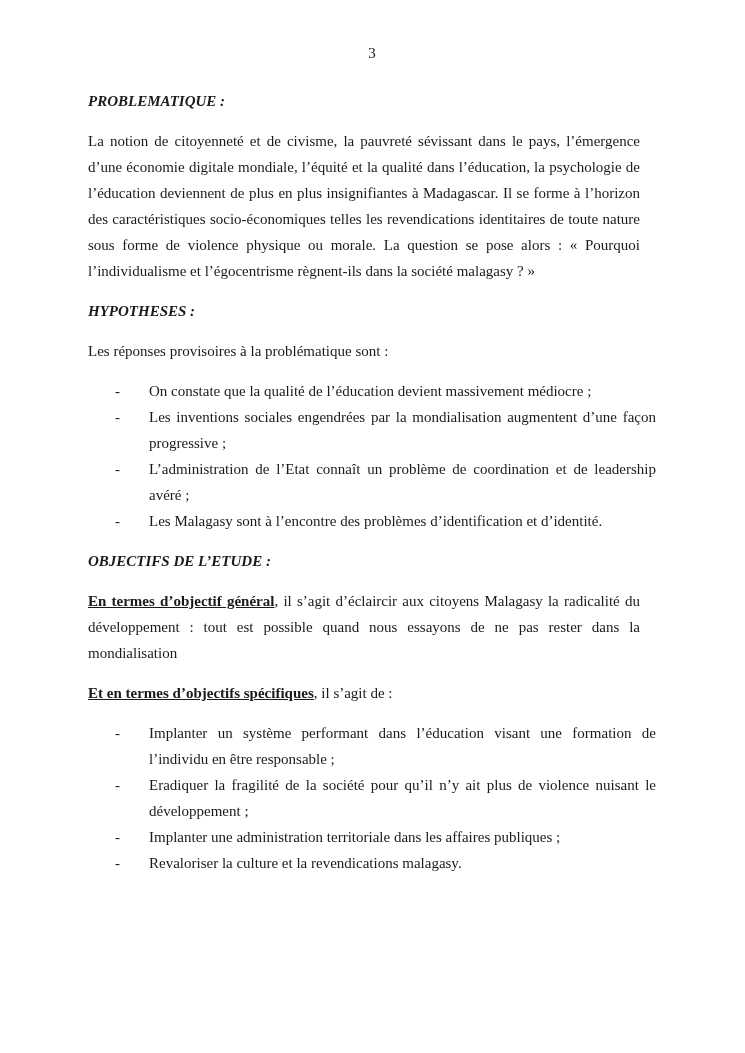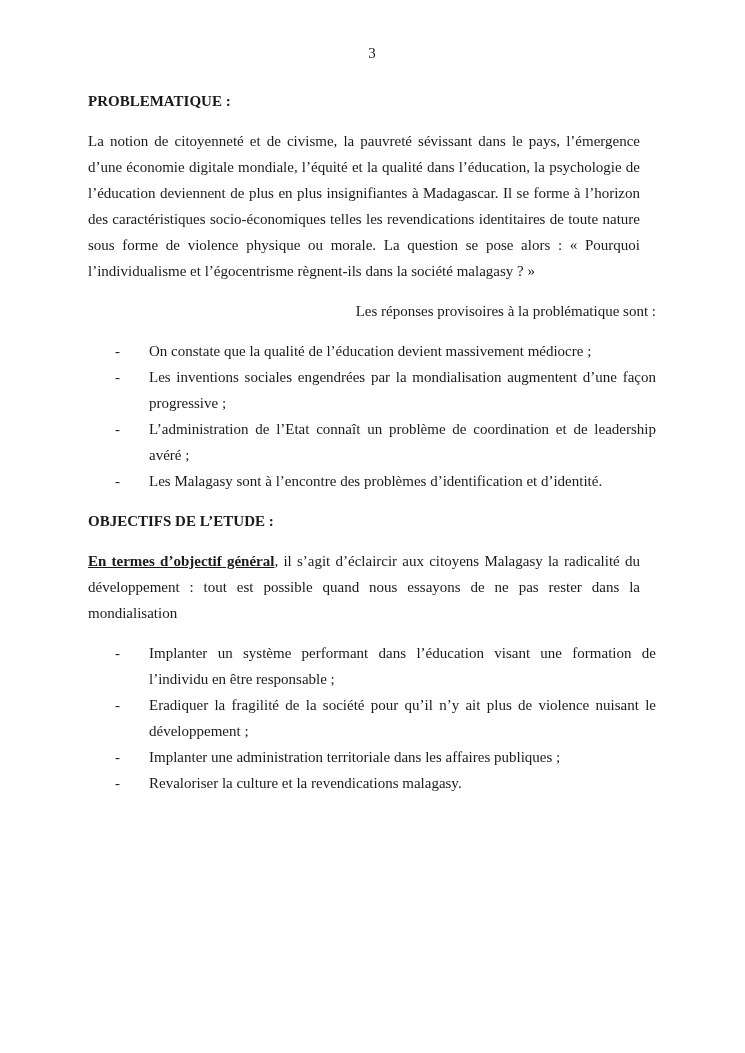--- a/index.html
+++ b/index.html
@@ -20,27 +20,28 @@
     color: #1a1a1a;
     overflow: hidden;
   }
   .page-number {
     text-align: center;
     margin: 0 0 22px 0;
   }
   .heading {
     font-weight: bold;
     margin: 8px 0 14px 0;
+    font-style: italic;
   }
   .body-text {
     text-align: justify;
     margin: 0 16px 14px 0;
   }
   .intro-text {
-    text-align: right;
+    text-align: left;
     margin: 0 0 14px 0;
   }
   .list {
     margin: 0 0 14px 0;
     padding-left: 27px;
   }
   .list-item {
     display: flex;
     align-items: flex-start;
   }
@@ -62,20 +63,21 @@
 <body>
 
 <div class="page">
 
   <div class="page-number">3</div>
 
   <p class="heading">PROBLEMATIQUE :</p>
 
   <p class="body-text">La notion de citoyenneté et de civisme, la pauvreté sévissant dans le pays, l’émergence d’une économie digitale mondiale, l’équité et la qualité dans l’éducation, la psychologie de l’éducation deviennent de plus en plus insignifiantes à Madagascar. Il se forme à l’horizon des caractéristiques socio-économiques telles les revendications identitaires de toute nature sous forme de violence physique ou morale. La question se pose alors : « Pourquoi l’individualisme et l’égocentrisme règnent-ils dans la société malagasy ? »</p>
 
+  <p class="heading">HYPOTHESES :</p>
 
   <p class="intro-text">Les réponses provisoires à la problématique sont :</p>
 
   <div class="list">
     <div class="list-item">
       <span class="marker">-</span>
       <span class="item-text">On constate que la qualité de l’éducation devient massivement médiocre ;</span>
     </div>
     <div class="list-item">
       <span class="marker">-</span>
@@ -89,20 +91,21 @@
       <span class="marker">-</span>
       <span class="item-text">Les Malagasy sont à l’encontre des problèmes d’identification et d’identité.</span>
     </div>
   </div>
 
   <p class="heading">OBJECTIFS DE L’ETUDE :</p>
 
   <p class="body-text"><span class="bold-lead">En termes d’objectif général</span><span>, il s’agit d’éclaircir aux citoyens Malagasy la radicalité du développement : tout est possible quand nous essayons de ne pas rester dans la mondialisation</span></p>
 
 
+  <p class="body-text"><span class="bold-lead">Et  en termes d’objectifs spécifiques</span><span>, il s’agit de :</span></p>
 
   <div class="list">
     <div class="list-item">
       <span class="marker">-</span>
       <span class="item-text">Implanter un système performant dans l’éducation visant une formation de l’individu en être responsable ;</span>
     </div>
     <div class="list-item">
       <span class="marker">-</span>
       <span class="item-text">Eradiquer la fragilité de la société pour qu’il n’y ait plus de violence nuisant le développement ;</span>
     </div>

